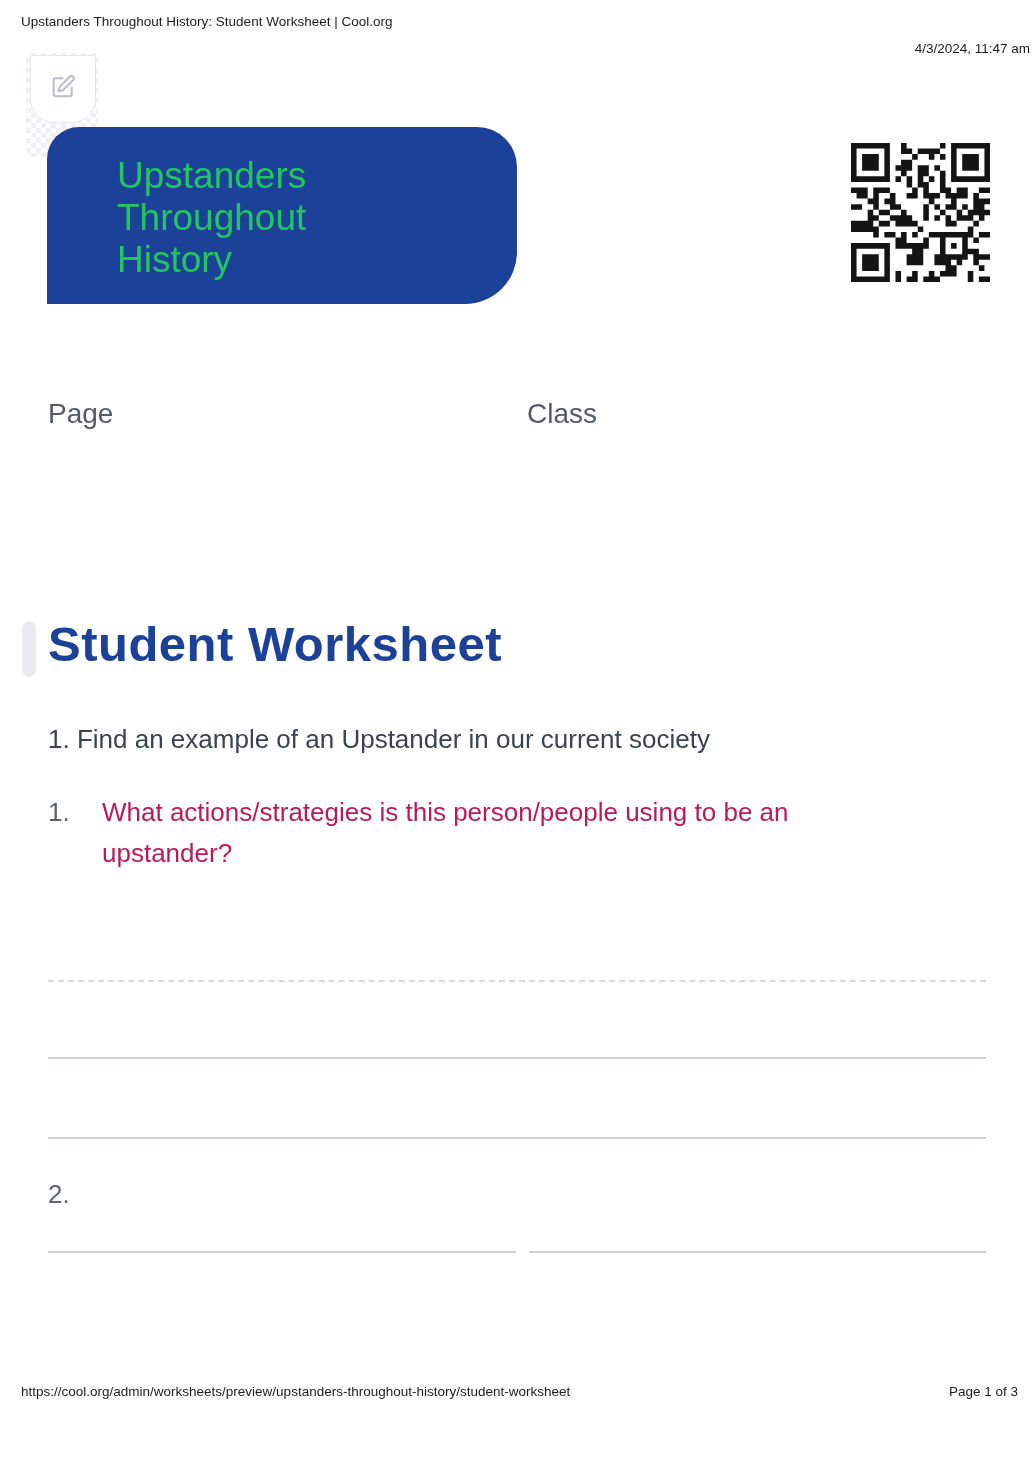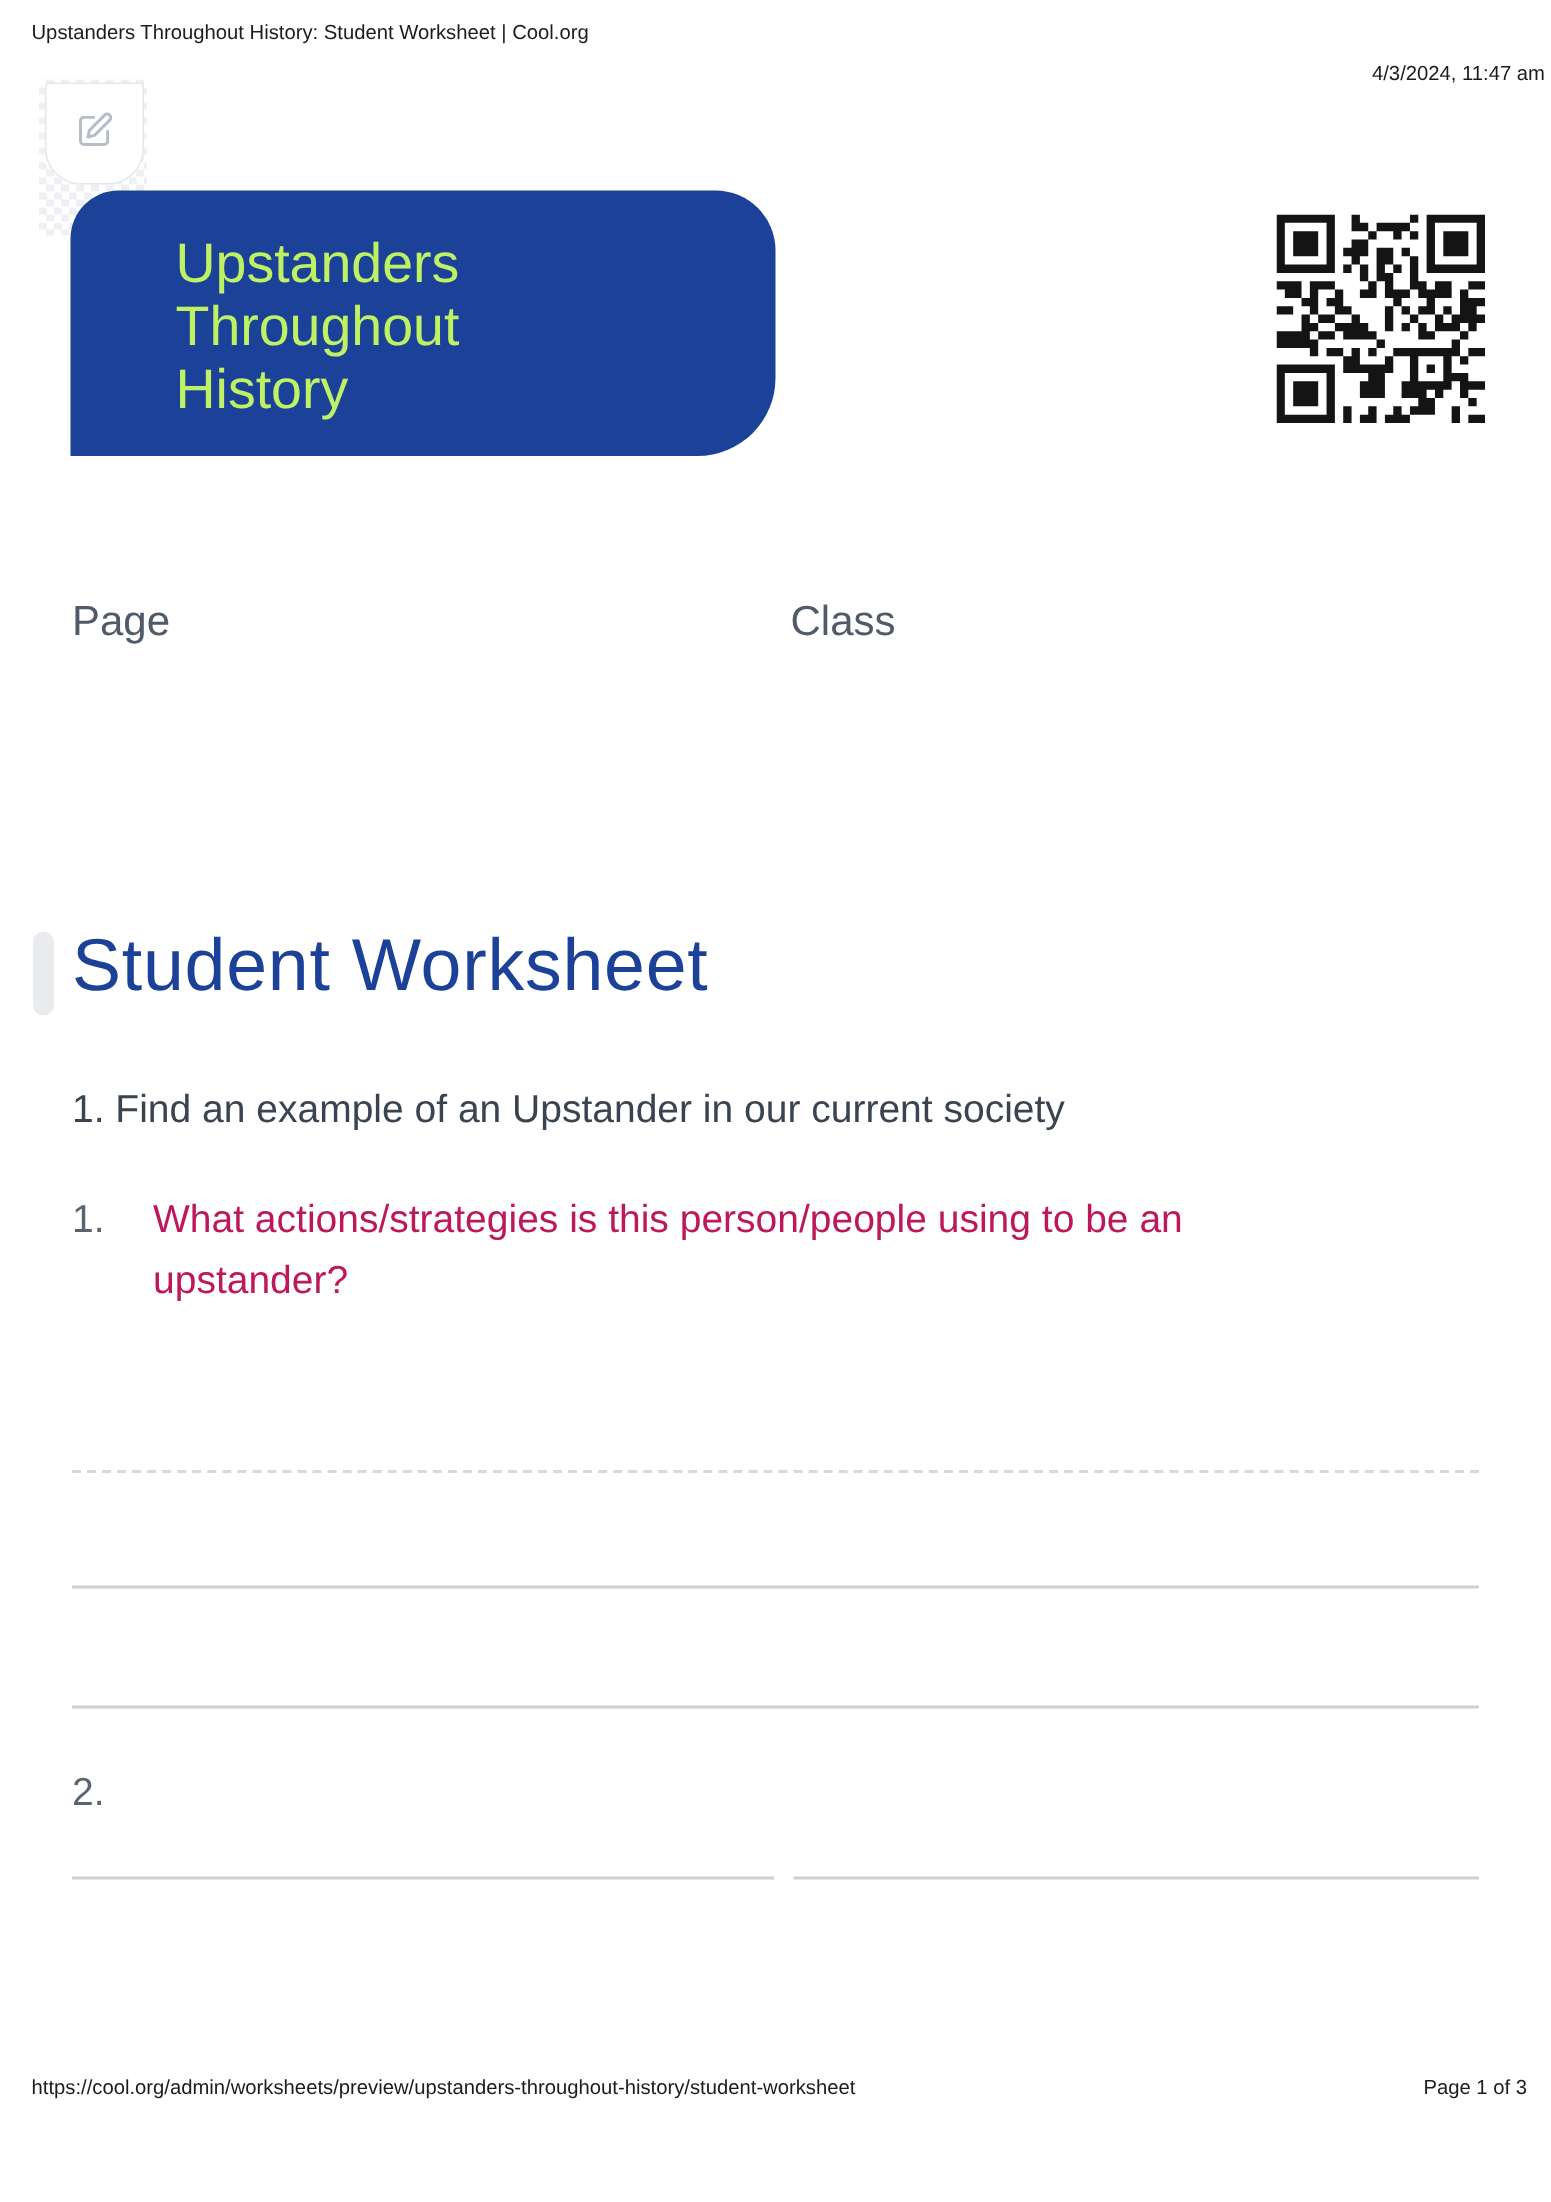--- a/index.html
+++ b/index.html
@@ -51,21 +51,21 @@
     position: absolute;
     left: 47px; top: 127px;
     width: 470px; height: 177px;
     background: var(--brand, #1b4298);
     border-radius: 32px 40px 52px 0;
     z-index: 2;
   }
   .banner-title {
     padding: 28px 0 0 70px;
     max-width: 350px;
-    color: #bef264;
+    color: #22c55e;
     font-size: 37px;
     line-height: 42px;
     font-weight: 400;
   }
 
   
   .qr {
     position: absolute;
     left: 851px; top: 143px;
     width: 139px; height: 139px;
@@ -86,21 +86,21 @@
     position: absolute;
     left: 22px; top: 621px;
     width: 14px; height: 56px;
     border-radius: 8px;
     background: #e9ebef;
   }
   .page-title {
     position: absolute;
     left: 48px; top: 616px;
     font-size: 49px;
-    font-weight: normal;
+    font-weight: bold;
     letter-spacing: 0.5px;
     color: var(--brand, #1b4298);
   }
 
   
   .q-heading {
     position: absolute;
     left: 48px; top: 719px;
     font-size: 26px;
     line-height: 41px;

